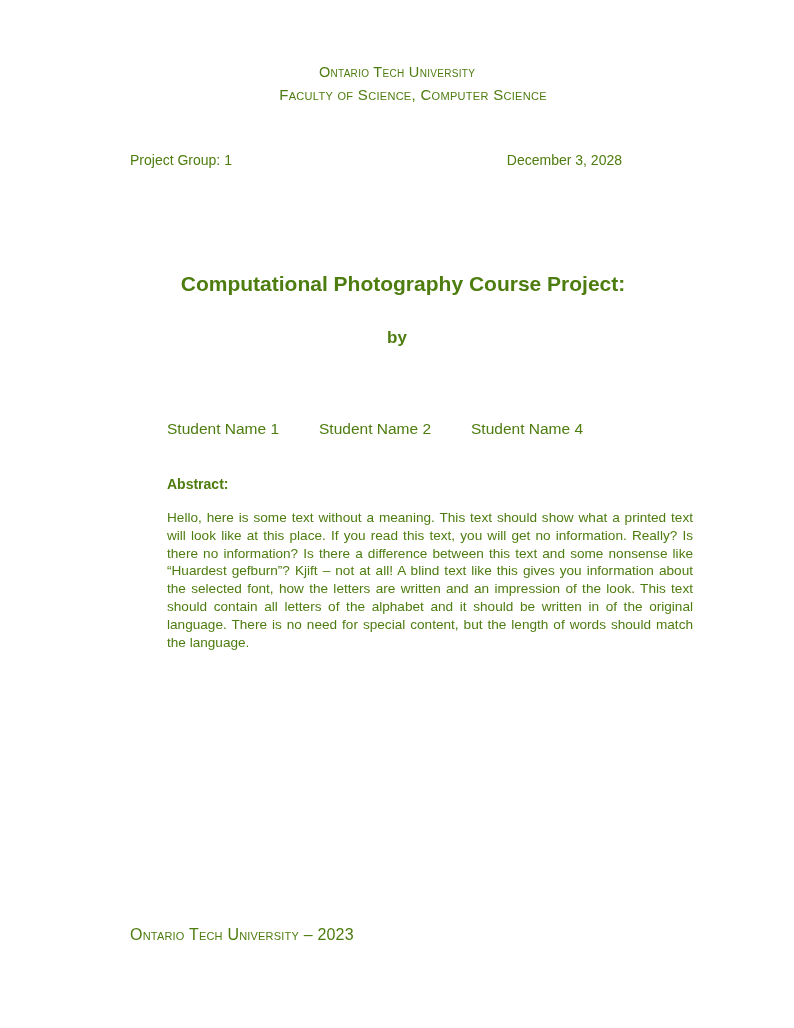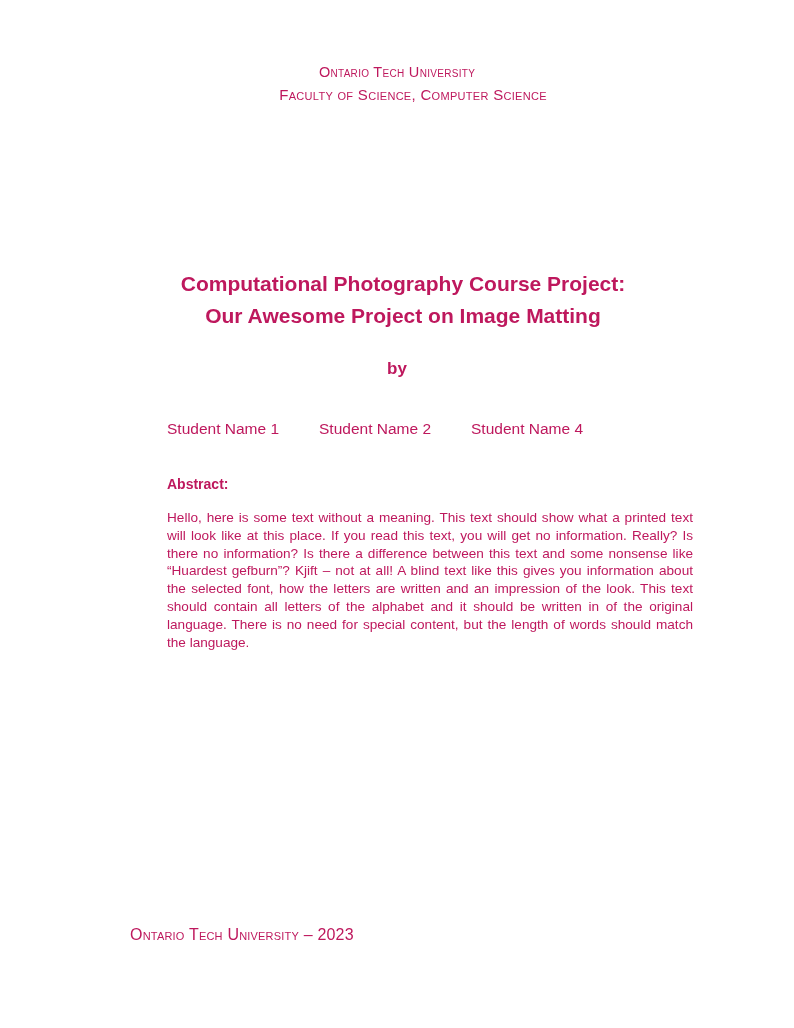--- a/index.html
+++ b/index.html
@@ -5,21 +5,21 @@
   html, body {
     margin: 0;
     padding: 0;
     background: #ffffff;
   }
   .page {
     position: relative;
     width: 726px;
     height: 1028px;
     background: #ffffff;
-    color: #be185d;
+    color: #4d7c0f;
     font-family: "Liberation Sans", sans-serif;
     overflow: hidden;
     margin: 0 auto;
   }
 
   
   .doc-header {
     position: absolute;
     top: 64px;
     left: 0;
@@ -115,25 +115,28 @@
 </head>
 <body>
 
 <div class="page">
 
   <div class="doc-header">
     <div class="university-line">Ontario Tech University</div>
     <div class="faculty-line">Faculty of Science, Computer Science</div>
   </div>
 
+  <div class="meta-row">
+    <span>Project Group: 1</span>
+    <span>December 3, 2028</span>
+  </div>
 
   <div class="title-block">
     <h1 class="doc-title">
       <span>Computational Photography Course Project:</span>
-      <span>Our Awesome Project on Image Matting</span>
     </h1>
     <div class="by-line">by</div>
   </div>
 
   <div class="authors-row">
     <span>Student Name 1</span>
     <span>Student Name 2</span>
     <span>Student Name 4</span>
   </div>
 

